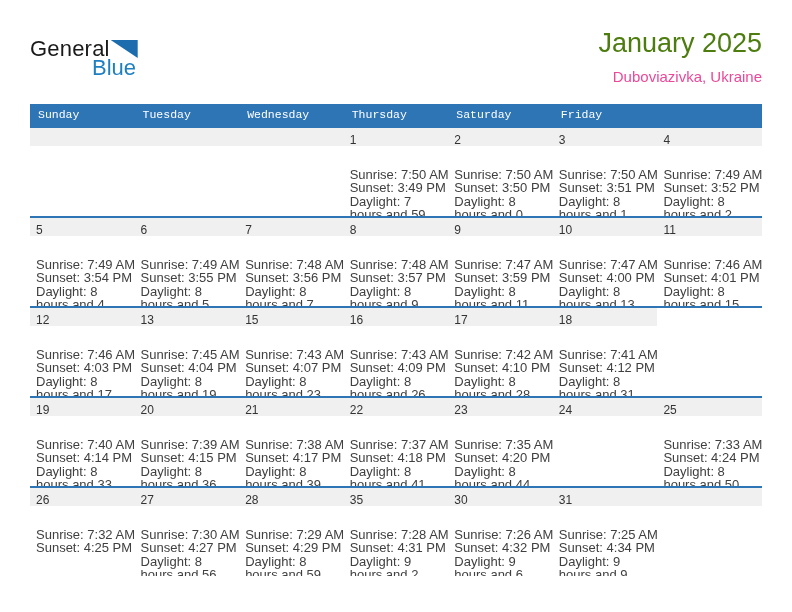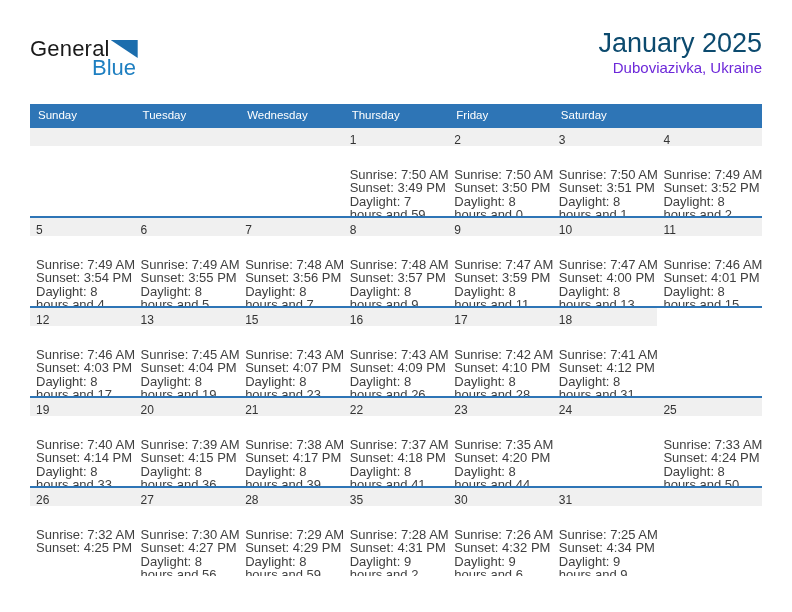--- a/index.html
+++ b/index.html
@@ -9,27 +9,27 @@
   
   .logo { position:absolute; left:30px; top:36px; }
   .logo-row1 { white-space:nowrap; }
   .logo-general { font-size:22px; color:#1a1a1a; letter-spacing:0.2px; }
   .logo-triangle { display:inline-block; width:27px; height:18px; margin-left:1px; vertical-align:-2px;
                    background:#1b6dad; clip-path:polygon(0 0, 100% 0, 100% 100%); }
   .logo-row2 { font-size:22px; color:#1e7fc1; margin-left:62px; margin-top:-7px; }
 
   
   .title-block { position:absolute; right:30px; top:28px; text-align:right; }
-  .month-title { font-size:27px; color:#0c4a6e; }
-  .location { font-size:15px; color:#6d28d9; margin-top:0; }
+  .month-title { font-size:27px; color:#4d7c0f; }
+  .location { font-size:15px; color:#ec4899; margin-top:9px; }
 
   
   .calendar { position:absolute; left:30px; top:104px; width:732px; }
   .weekday-row { display:grid; grid-template-columns:repeat(7,1fr); background:#2e75b6; height:22px; }
-  .weekday-cell { color:#ffffff; font-size:11.5px; line-height:22px; padding-left:8px; overflow:hidden; white-space:nowrap; }
+  .weekday-cell { color:#ffffff; font-size:11.5px; line-height:22px; padding-left:8px; overflow:hidden; white-space:nowrap;font-family:Liberation Mono, monospace; }
 
   .week-row { display:grid; grid-template-columns:repeat(7,1fr); border-top:2px solid #2e75b6; height:90px; }
   .day-cell { overflow:hidden; }
   .band { height:18px; background:#f0f0f0; padding:2px 0 0 6px; }
   .day-number { font-size:12px; color:#333333; }
   .details { padding:22px 3px 0 6px; font-size:13px; color:#404040; line-height:13.4px; }
   .line-nowrap { white-space:nowrap; }
 </style>
 </head>
 <body>
@@ -47,22 +47,22 @@
     <div class="month-title">January 2025</div>
     <div class="location">Duboviazivka, Ukraine</div>
   </div>
 
   <div class="calendar">
     <div class="weekday-row">
         <div class="weekday-cell">Sunday</div>
         <div class="weekday-cell">Tuesday</div>
         <div class="weekday-cell">Wednesday</div>
         <div class="weekday-cell">Thursday</div>
+        <div class="weekday-cell">Saturday</div>
         <div class="weekday-cell">Friday</div>
-        <div class="weekday-cell">Saturday</div>
       </div>
     <div class="weeks">
         <div class="week-row">
           <div class="day-cell">
             <div class="band"></div>
           </div>
           <div class="day-cell">
             <div class="band"></div>
           </div>
           <div class="day-cell">

